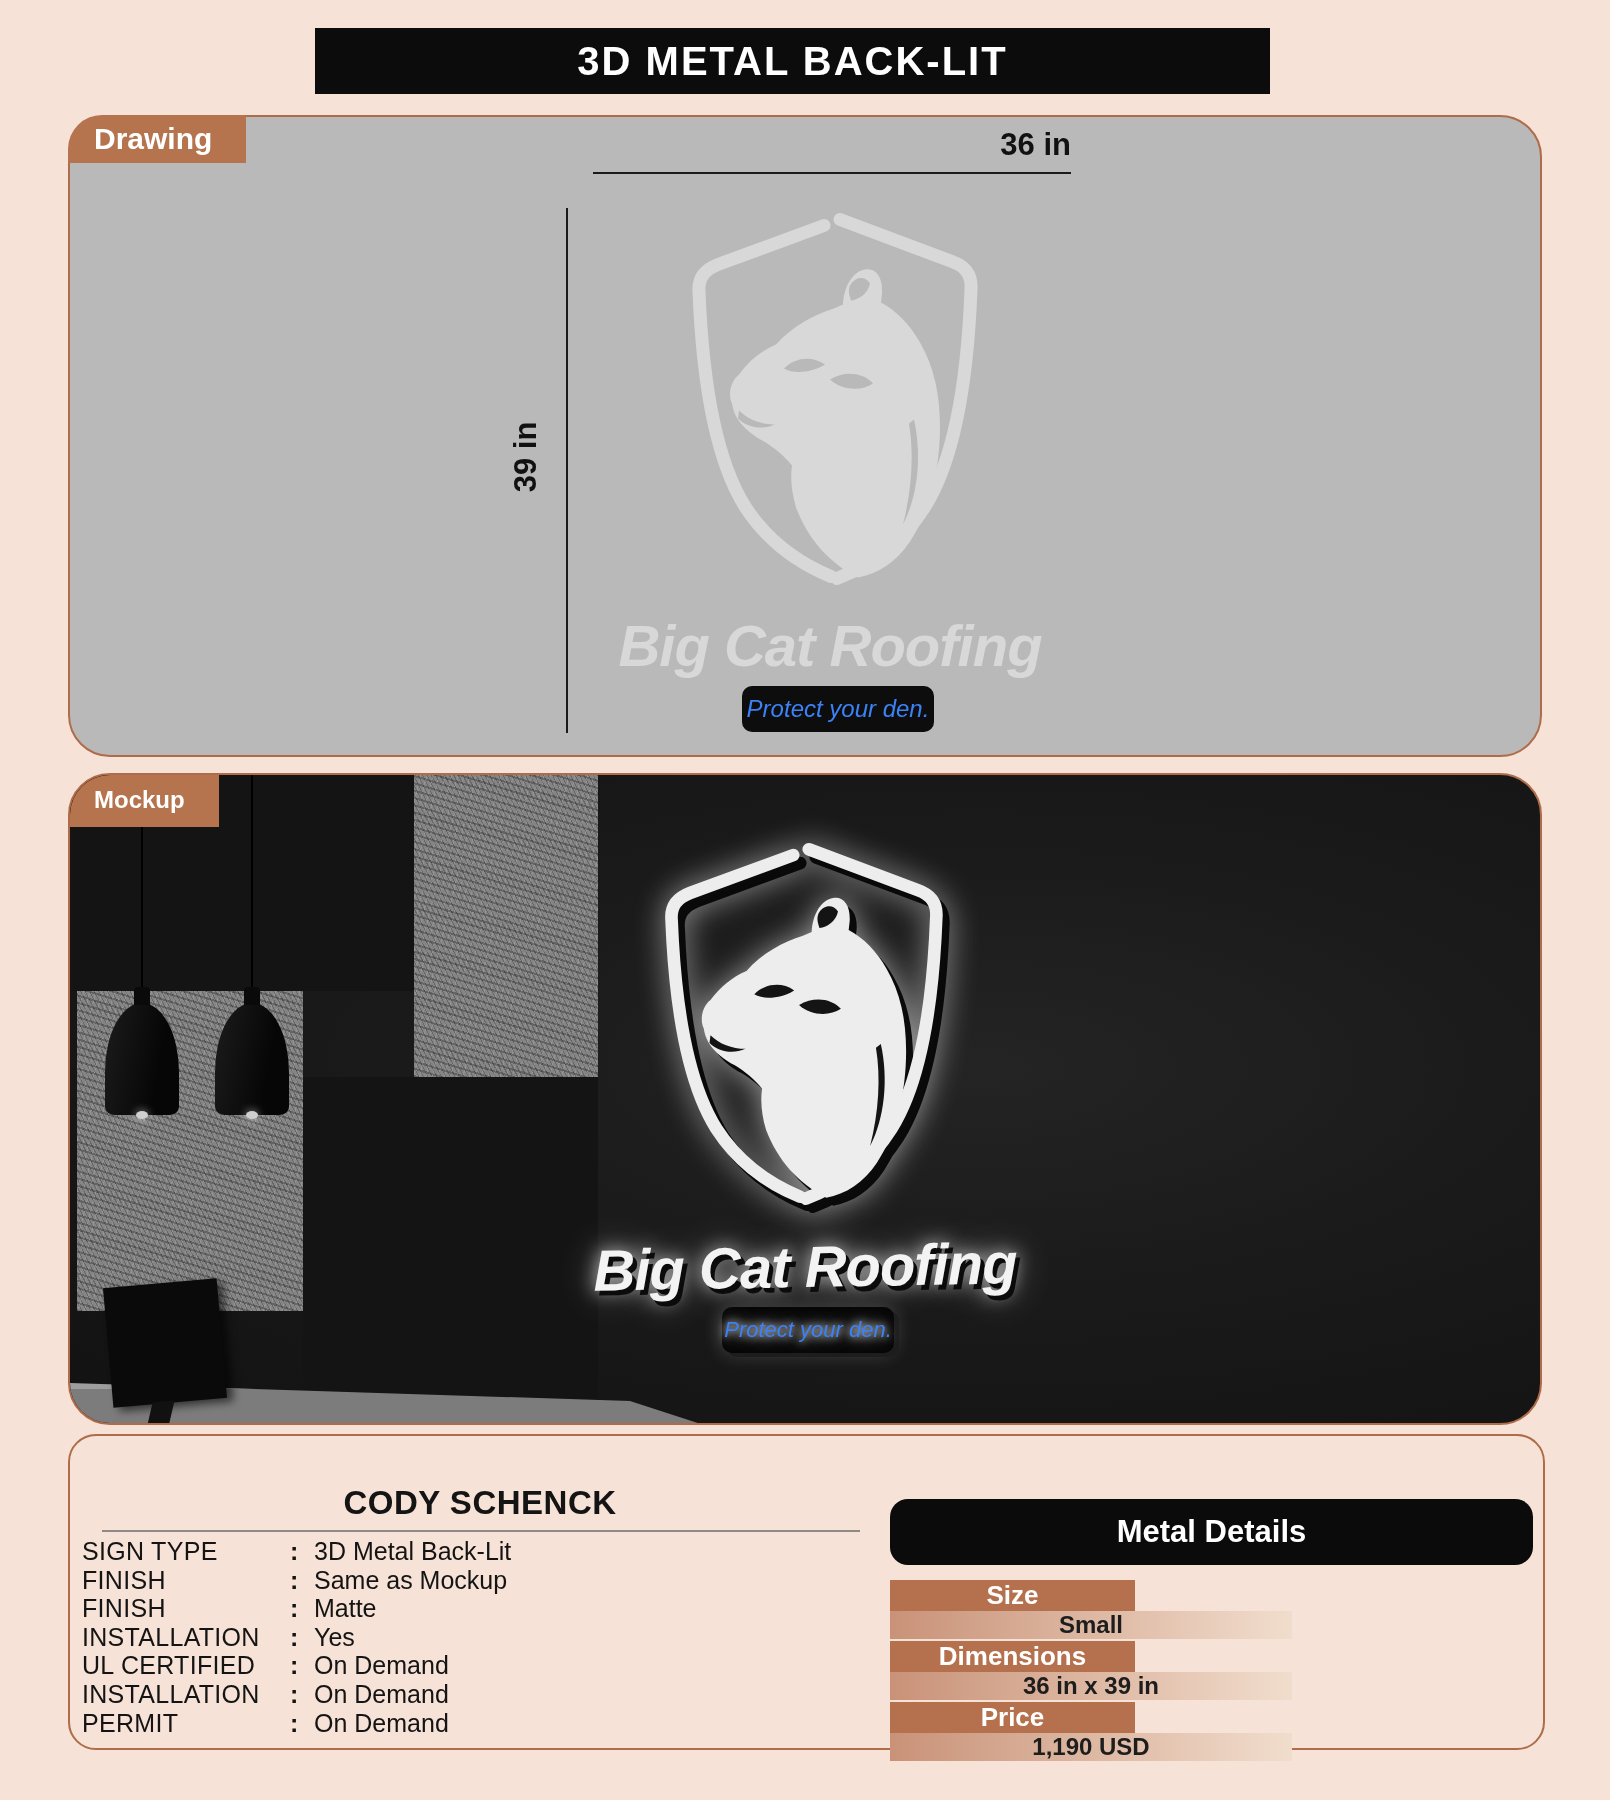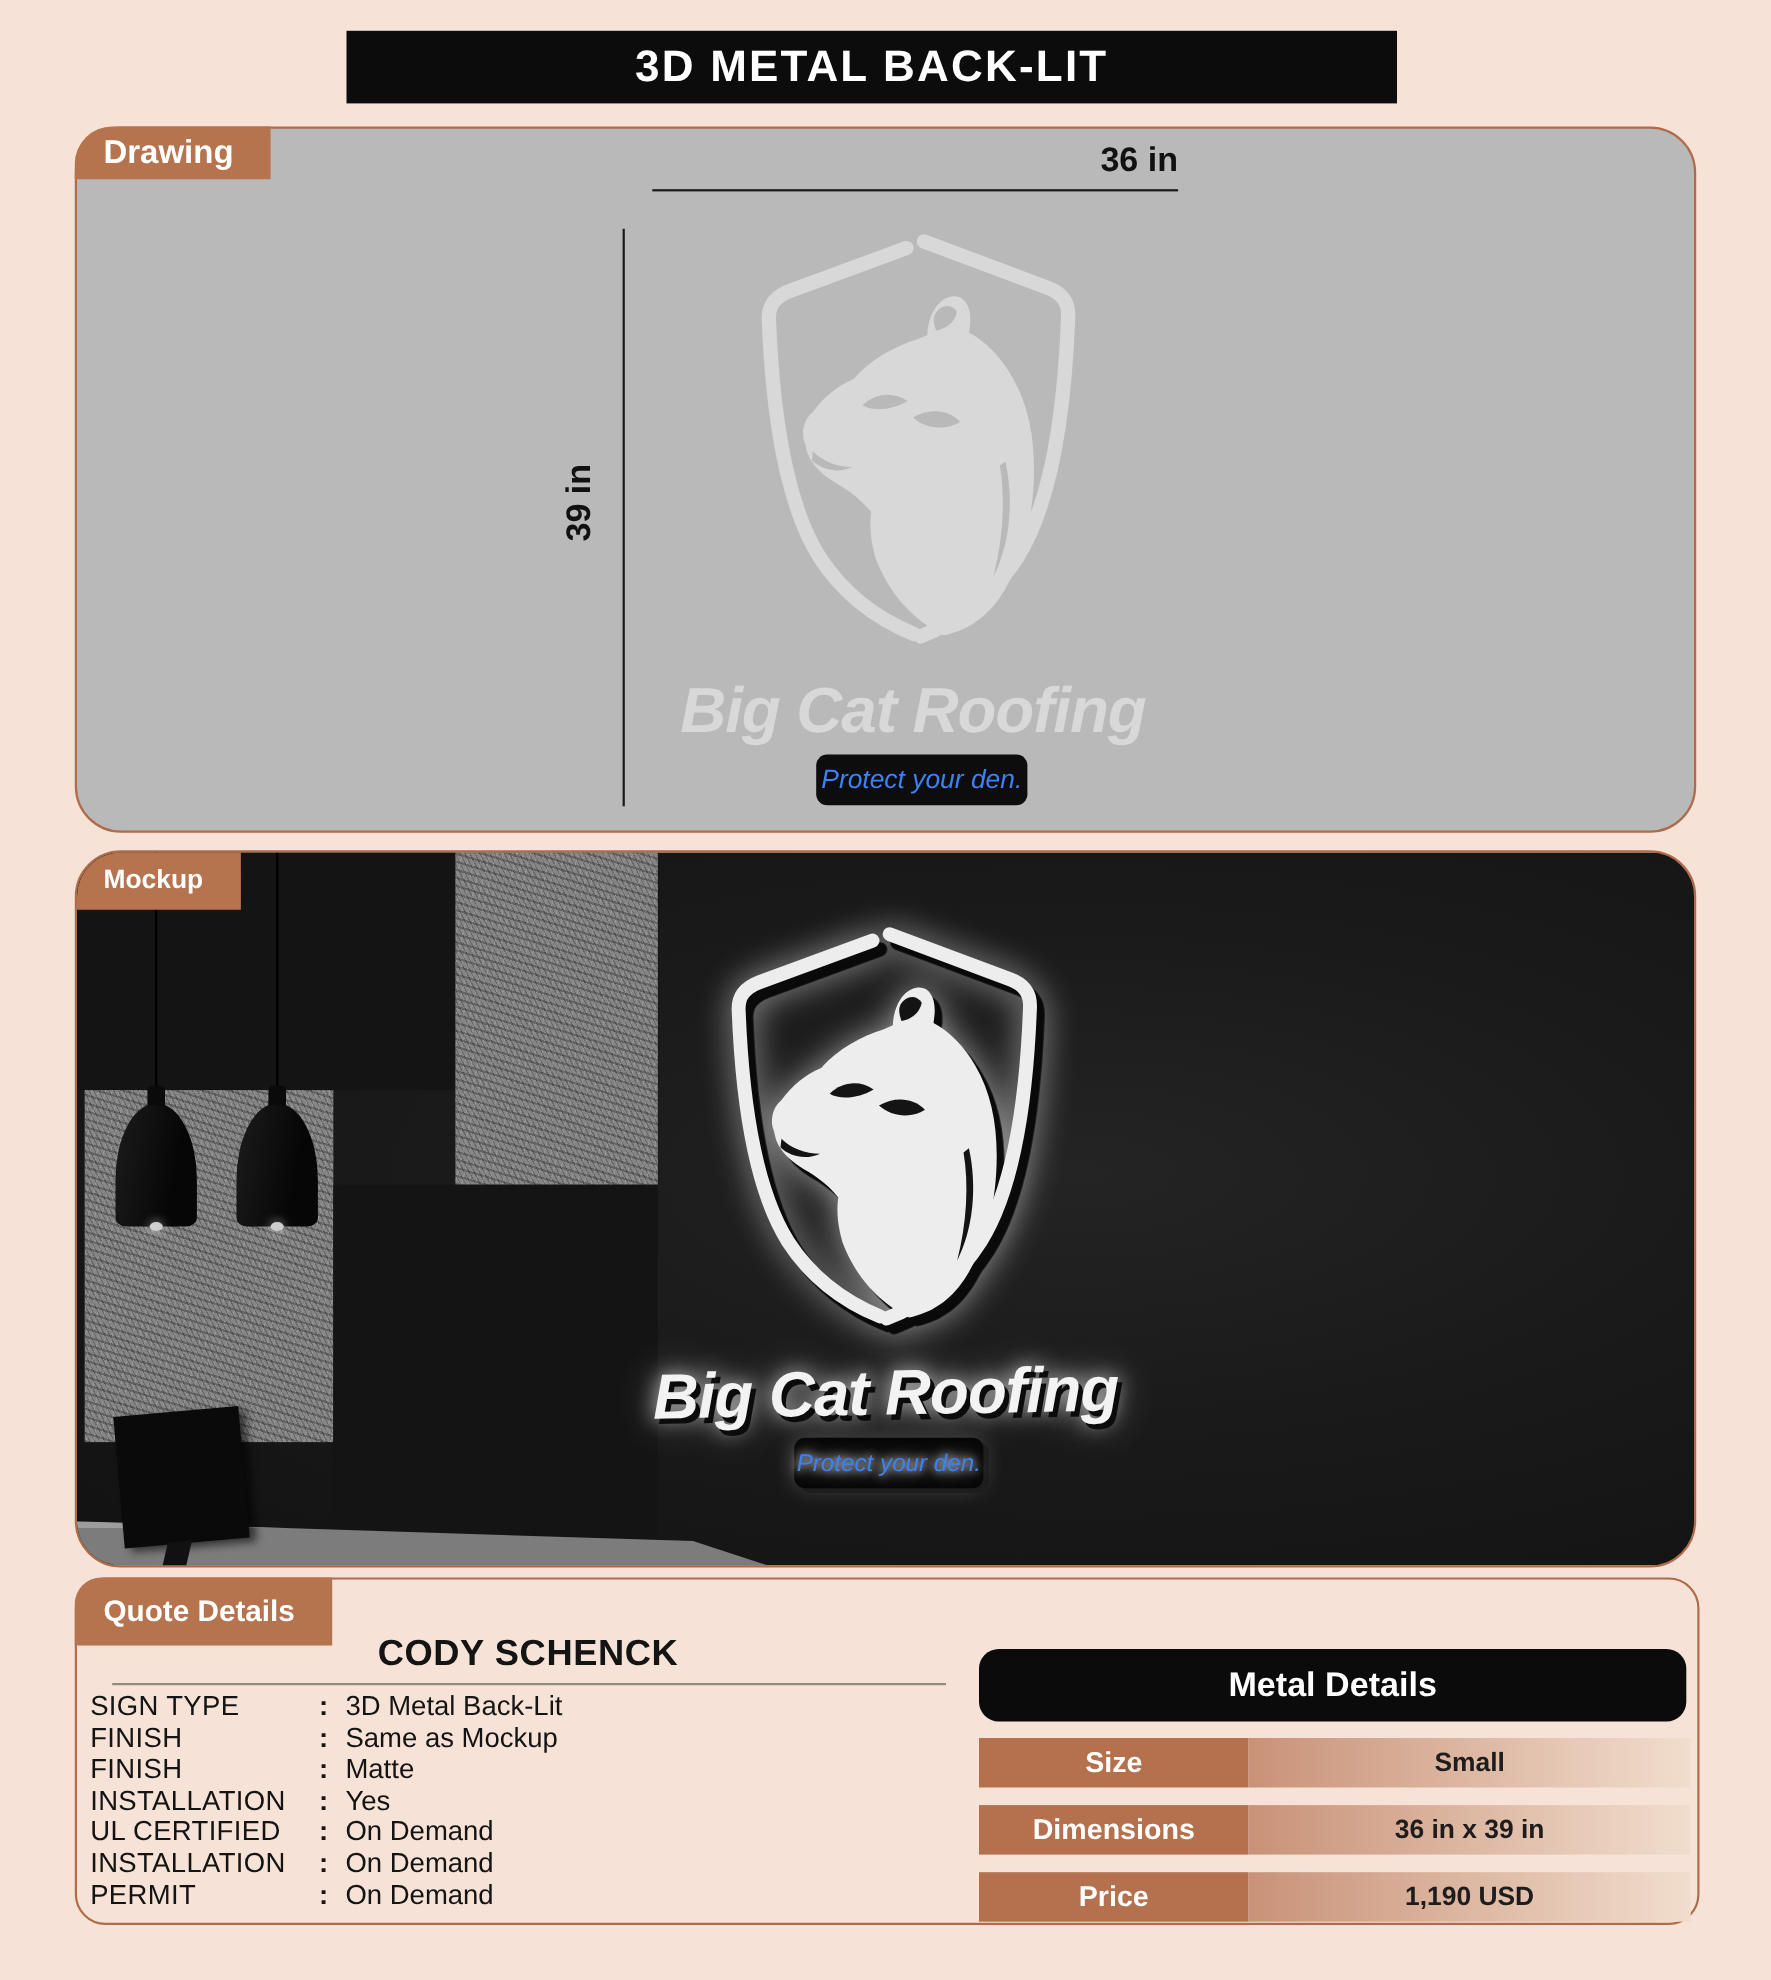--- a/index.html
+++ b/index.html
@@ -76,21 +76,21 @@
     color:#141414;letter-spacing:.5px;}
   .rule{left:32px;top:94px;width:758px;height:0;border-top:2px solid #8f8a86;}
   .fields{left:12px;top:101px;width:780px;font-size:25px;color:#141414;line-height:28.6px;}
   .field-row{display:flex;}
   .field-label{width:208px;font-weight:normal;letter-spacing:.3px;}
   .field-colon{width:14px;font-weight:bold;}
   .field-value{padding-left:10px;}
 
   .sd-header{left:820px;top:63px;width:643px;height:66px;background:#0b0b0b;border-radius:18px;
     color:#fff;font-size:31px;font-weight:bold;display:flex;align-items:center;justify-content:center;}
-  .sd-row{position:absolute;left:820px;width:647px;height:45px;display:flex;}
+  .sd-row{position:absolute;left:820px;width:647px;height:45px;display:flex;flex-direction:column;}
   .sd-label{width:245px;background:#b5714d;color:#fff;font-size:26px;font-weight:bold;
     display:flex;align-items:center;justify-content:center;}
   .sd-value{width:402px;background:linear-gradient(90deg,#c99278,#f1ddcd);color:#1d1d1d;font-size:24px;
     font-weight:bold;display:flex;align-items:center;justify-content:center;}
 </style>
 </head>
 <body>
 
 <div class="page">
 
@@ -153,23 +153,20 @@
     <div class="abs pill pill-mock">
       <span>Protect your den.</span>
     </div>
 
     <div class="tab mockup-tab">
       <span>Mockup</span>
     </div>
   </section>
 
   <section class="abs panel quote-panel">
-    <div class="tab quote-tab">
-      <span>Quote Details</span>
-    </div>
 
     <div class="abs customer">CODY SCHENCK</div>
     <div class="abs rule"></div>
 
     <div class="abs fields">
       <div class="field-row">
         <span class="field-label">SIGN TYPE</span>
           <span class="field-colon">:</span>
           <span class="field-value">3D Metal Back-Lit</span>
       </div>

